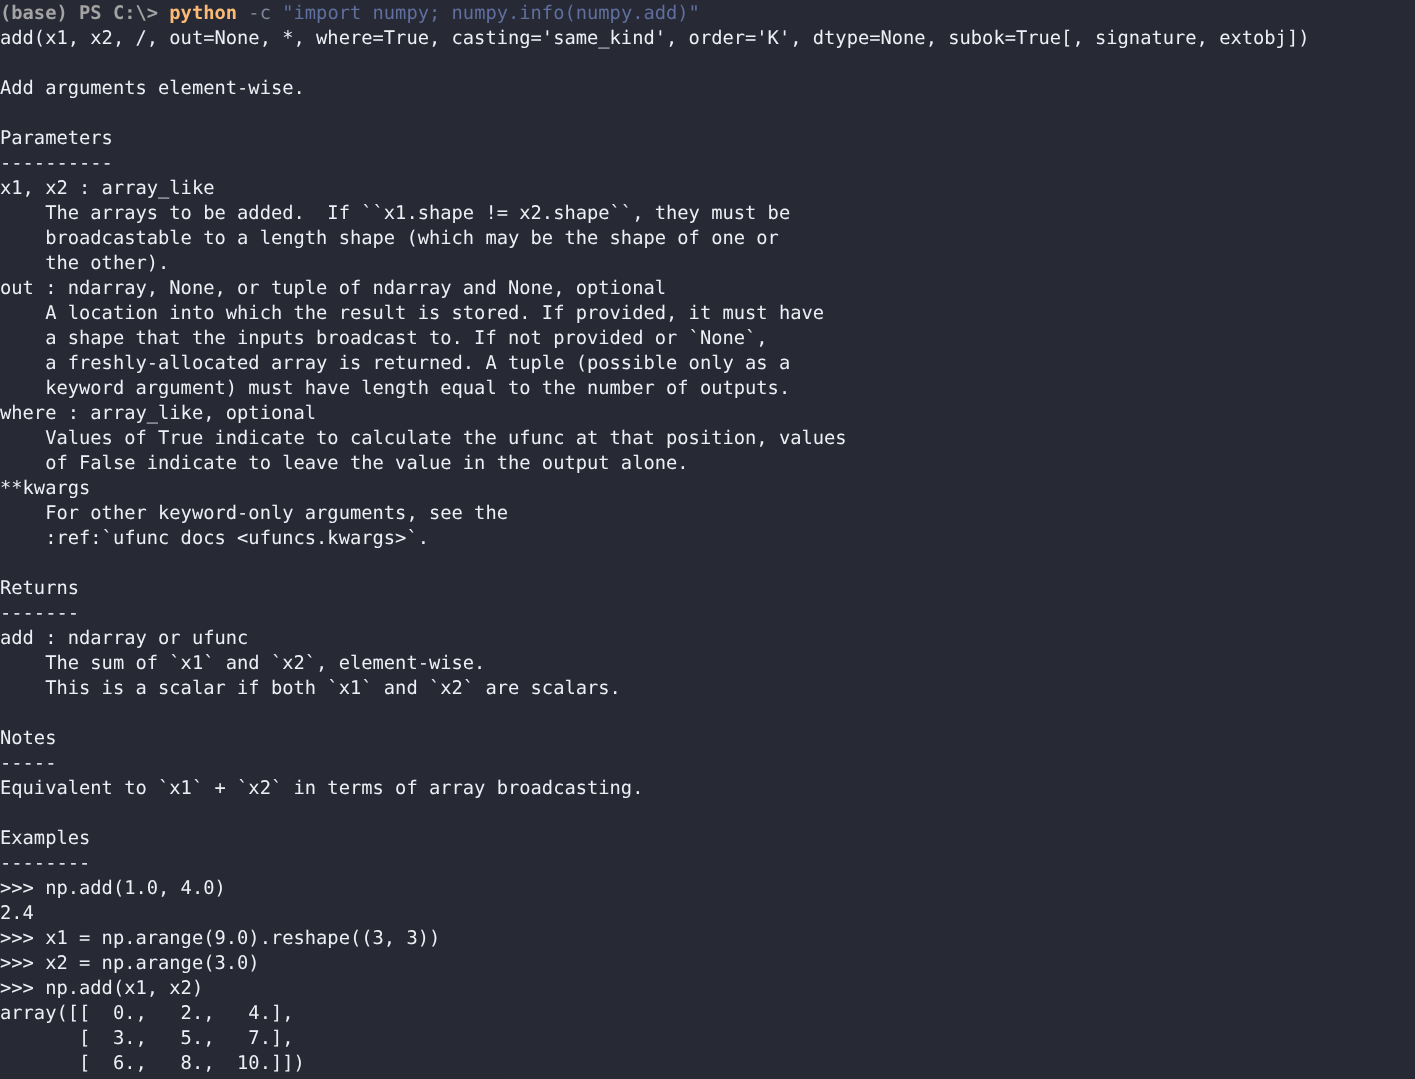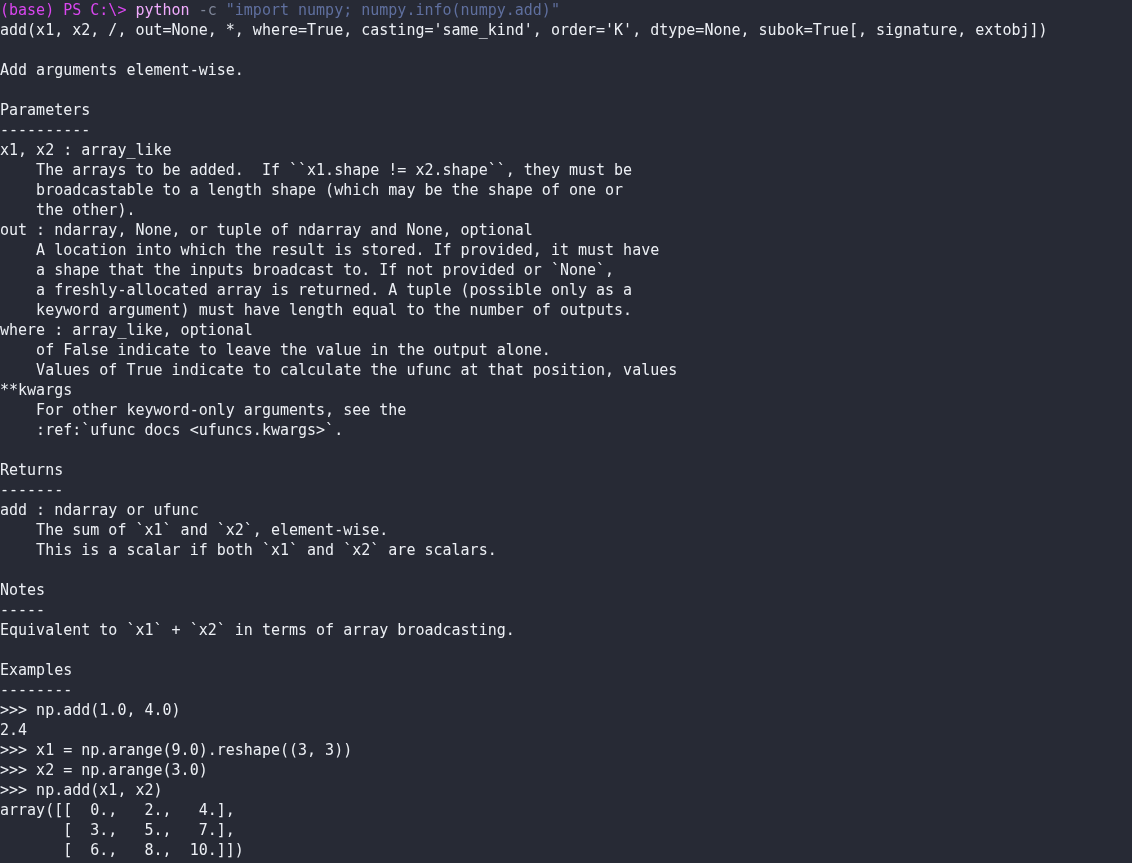--- a/index.html
+++ b/index.html
@@ -32,22 +32,22 @@
     line-height: 20px;
     white-space: pre;
     font-family: "DejaVu Sans Mono", "Liberation Mono", monospace;
     font-size: 15px;
     letter-spacing: 0px;
   }
   .line:first-child {
     
   }
   
-  .tok-prompt   { color: #d946ef; }
-  .tok-command  { color: #f0abfc; }
+  .tok-prompt   { color: #a3a3a3; font-weight: bold; }
+  .tok-command  { color: #fdba74; font-weight: bold; }
   .tok-param    { color: #7f8699; }
   .tok-string   { color: #5f6f9e; }
   .tok-default  { color: #eceff4; }
   .tok-output   { color: #eceff4; }
 </style>
 </head>
 <body>
 
 <div id="terminal">
 
@@ -63,22 +63,22 @@
       <div class="line tok-output">x1, x2 : array_like</div>
       <div class="line tok-output">    The arrays to be added.  If ``x1.shape != x2.shape``, they must be</div>
       <div class="line tok-output">    broadcastable to a length shape (which may be the shape of one or</div>
       <div class="line tok-output">    the other).</div>
       <div class="line tok-output">out : ndarray, None, or tuple of ndarray and None, optional</div>
       <div class="line tok-output">    A location into which the result is stored. If provided, it must have</div>
       <div class="line tok-output">    a shape that the inputs broadcast to. If not provided or `None`,</div>
       <div class="line tok-output">    a freshly-allocated array is returned. A tuple (possible only as a</div>
       <div class="line tok-output">    keyword argument) must have length equal to the number of outputs.</div>
       <div class="line tok-output">where : array_like, optional</div>
+      <div class="line tok-output">    Values of True indicate to calculate the ufunc at that position, values</div>
       <div class="line tok-output">    of False indicate to leave the value in the output alone.</div>
-      <div class="line tok-output">    Values of True indicate to calculate the ufunc at that position, values</div>
       <div class="line tok-output">**kwargs</div>
       <div class="line tok-output">    For other keyword-only arguments, see the</div>
       <div class="line tok-output">    :ref:`ufunc docs &lt;ufuncs.kwargs&gt;`.</div>
       <div class="line tok-output"></div>
       <div class="line tok-output">Returns</div>
       <div class="line tok-output">-------</div>
       <div class="line tok-output">add : ndarray or ufunc</div>
       <div class="line tok-output">    The sum of `x1` and `x2`, element-wise.</div>
       <div class="line tok-output">    This is a scalar if both `x1` and `x2` are scalars.</div>
       <div class="line tok-output"></div>

